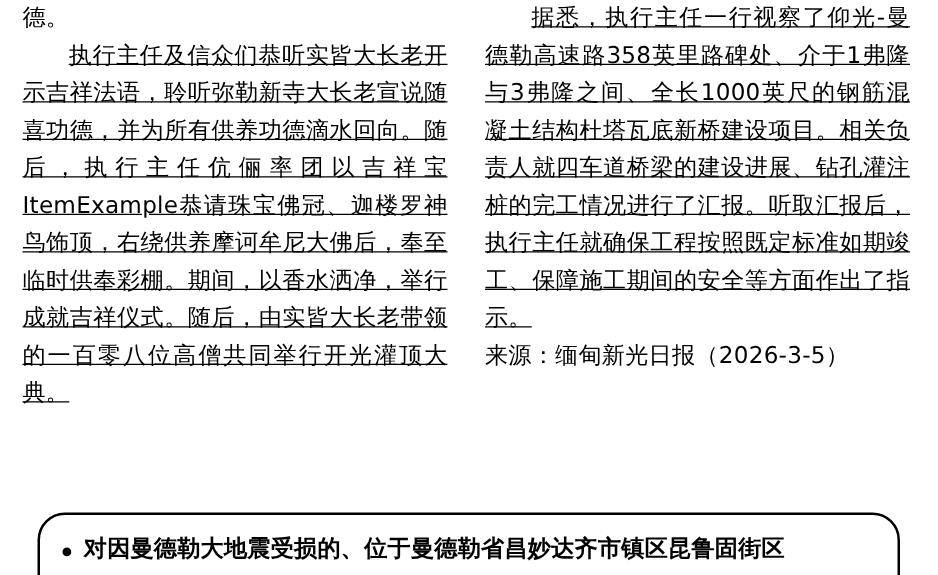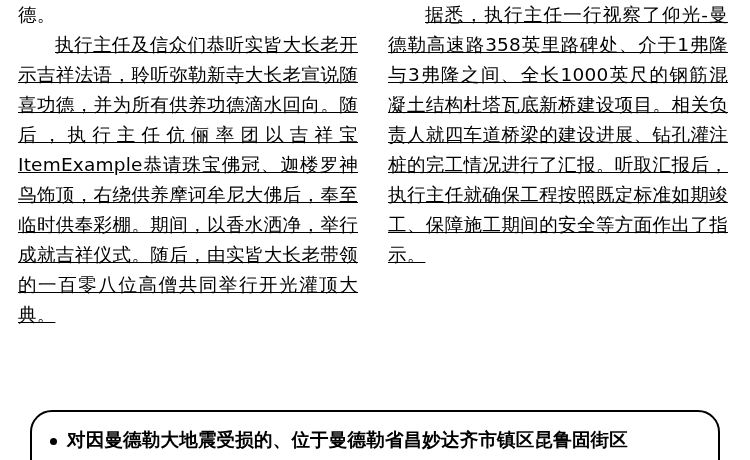--- a/index.html
+++ b/index.html
@@ -91,20 +91,21 @@
 
   <div class="columns">
 
     <div class="col">
       <p>德。</p>
       <p class="indent">执行主任及信众们恭听实皆大长老开示吉祥法语，聆听弥勒新寺大长老宣说随喜功德，并为所有供养功德滴水回向。随后，执行主任伉俪率团以吉祥宝ItemExample恭请珠宝佛冠、迦楼罗神鸟饰顶，右绕供养摩诃牟尼大佛后，奉至临时供奉彩棚。期间，以香水洒净，举行成就吉祥仪式。随后，由实皆大长老带领的一百零八位高僧共同举行开光灌顶大典。</p>
     </div>
 
     <div class="col">
       <p class="indent">据悉，执行主任一行视察了仰光-曼德勒高速路358英里路碑处、介于1弗隆与3弗隆之间、全长1000英尺的钢筋混凝土结构杜塔瓦底新桥建设项目。相关负责人就四车道桥梁的建设进展、钻孔灌注桩的完工情况进行了汇报。听取汇报后，执行主任就确保工程按照既定标准如期竣工、保障施工期间的安全等方面作出了指示。</p>
+      <p class="source">来源：缅甸新光日报（2026-3-5）</p>
     </div>
 
   </div>
 
   <div class="bottom-box">
     <div class="bullet-row">
       <span class="bullet-dot"></span>
       <span class="bullet-text">对因曼德勒大地震受损的、位于曼德勒省昌妙达齐市镇区昆鲁固街区</span>
     </div>
   </div>

